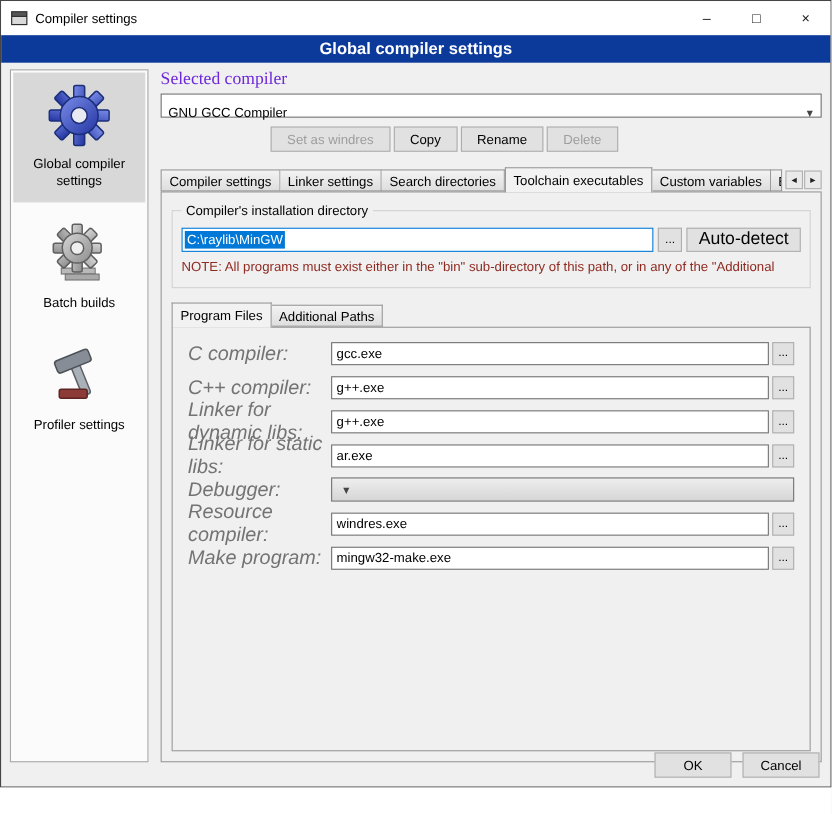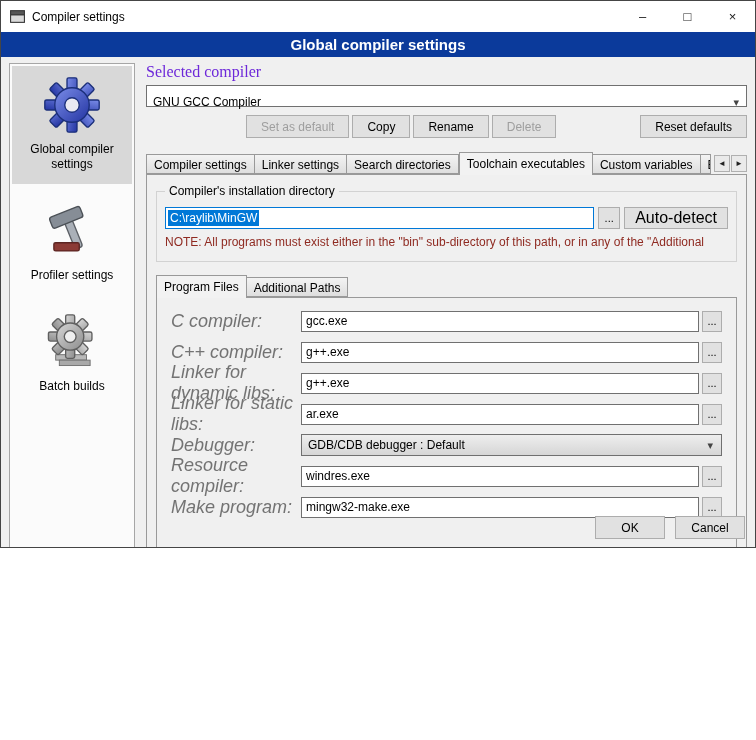--- a/index.html
+++ b/index.html
@@ -1,18 +1,18 @@
 <!DOCTYPE html>
 <html style="--header_bg: #0b3a9b; --note: #8f2a21; --selection: #0078d7;"><head>
 <meta charset="utf-8">
 <style>
   * { box-sizing: border-box; font-family: "Liberation Sans", "DejaVu Sans", sans-serif; }
   html, body { margin: 0; padding: 0; background: #ffffff; }
 
-  .window { width: 756px; height: 548px; background: #f0f0f0; border: 1px solid #454545;
+  .window { width: 756px; height: 716px; background: #f0f0f0; border: 1px solid #454545;
             position: relative; overflow: hidden; }
 
   
   .titlebar { height: 31px; background: #ffffff; display: flex; align-items: center; }
   .app-icon { width: 17px; height: 17px; margin: 0 6px 0 8px; flex-shrink: 0; }
   .title-text { font-size: 12px; color: #000; flex: 1; }
   .caption-btn { width: 45px; height: 31px; display: flex; align-items: center; justify-content: center;
                  font-size: 13px; color: #1a1a1a; background: transparent; border: none; }
 
   
@@ -128,31 +128,20 @@
               <rect x="-5.5" y="-30" width="11" height="60" rx="2"></rect>
               <rect x="-5.5" y="-30" width="11" height="60" rx="2" transform="rotate(45)"></rect>
               <rect x="-5.5" y="-30" width="11" height="60" rx="2" transform="rotate(90)"></rect>
               <rect x="-5.5" y="-30" width="11" height="60" rx="2" transform="rotate(135)"></rect>
               <circle r="19"></circle>
             </g>
             <circle r="8" fill="#e9e9f2" stroke="#1b2f7a" stroke-width="1.5"></circle>
           </g>
         </svg>
         <span class="side-label">Global compiler settings</span>
-      </div>
-
-      <div class="side-item">
-        <svg width="58" height="58" viewBox="0 0 64 64">
-          <g transform="rotate(-22 32 30)">
-            <rect x="27" y="20" width="9" height="32" rx="3" fill="#aab0b8" stroke="#5c6066" stroke-width="1.5"></rect>
-            <rect x="13" y="9" width="36" height="13" rx="3" fill="#868d96" stroke="#4c5157" stroke-width="1.5"></rect>
-          </g>
-          <rect x="12" y="45" width="28" height="9" rx="2" fill="#8c3b36" stroke="#5c2522" stroke-width="1.5"></rect>
-        </svg>
-        <span class="side-label">Profiler settings</span>
       </div>
 
       <div class="side-item">
         <svg width="58" height="58" viewBox="0 0 64 64">
           <defs>
             <linearGradient id="gg" x1="0" y1="0" x2="1" y2="1">
               <stop offset="0" stop-color="#d6d6d6"></stop>
                 <stop offset="1" stop-color="#8d8d8d"></stop>
             </linearGradient>
           </defs>
@@ -164,37 +153,47 @@
               <rect x="-5" y="-24" width="10" height="48" rx="2" transform="rotate(45)"></rect>
               <rect x="-5" y="-24" width="10" height="48" rx="2" transform="rotate(90)"></rect>
               <rect x="-5" y="-24" width="10" height="48" rx="2" transform="rotate(135)"></rect>
               <circle r="15"></circle>
             </g>
             <circle r="6.5" fill="#efefef" stroke="#5f5f5f" stroke-width="1.5"></circle>
           </g>
         </svg>
         <span class="side-label">Batch builds</span>
       </div>
+
+      <div class="side-item">
+        <svg width="58" height="58" viewBox="0 0 64 64">
+          <g transform="rotate(-22 32 30)">
+            <rect x="27" y="20" width="9" height="32" rx="3" fill="#aab0b8" stroke="#5c6066" stroke-width="1.5"></rect>
+            <rect x="13" y="9" width="36" height="13" rx="3" fill="#868d96" stroke="#4c5157" stroke-width="1.5"></rect>
+          </g>
+          <rect x="12" y="45" width="28" height="9" rx="2" fill="#8c3b36" stroke="#5c2522" stroke-width="1.5"></rect>
+        </svg>
+        <span class="side-label">Profiler settings</span>
+      </div>
     </div>
 
     <div class="content">
 
       <div class="field-label">Selected compiler</div>
       <div class="combo">
         <span class="combo-value">GNU GCC Compiler</span>
         <span class="combo-arrow">▾</span>
       </div>
 
       <div class="actions-row">
-        <button class="btn disabled ml">Set as default</button>
+        <button class="btn disabled ml">Set as windres</button>
         <button class="btn">Copy</button>
         <button class="btn">Rename</button>
         <button class="btn disabled">Delete</button>
         <span class="spacer"></span>
-        <button class="btn">Reset defaults</button>
       </div>
 
       <div class="tabstrip">
         <div class="tab">Compiler settings</div>
         <div class="tab">Linker settings</div>
         <div class="tab">Search directories</div>
         <div class="tab active">Toolchain executables</div>
         <div class="tab">Custom variables</div>
         <div class="tab clip">Buil</div>
         <div class="tab-arrows">
@@ -244,21 +243,20 @@
 
           <div class="form-row">
             <span class="frow-label">Linker for static libs:</span>
             <input class="text-input" value="ar.exe" style="">
             <button class="row-browse">...</button>
           </div>
 
           <div class="form-row">
             <span class="frow-label">Debugger:</span>
             <div class="choice">
-              <span class="combo-value">GDB/CDB debugger : Default</span>
               <span class="combo-arrow">▾</span>
             </div>
           </div>
 
           <div class="form-row">
             <span class="frow-label">Resource compiler:</span>
             <input class="text-input" value="windres.exe" style="">
             <button class="row-browse">...</button>
           </div>
 

